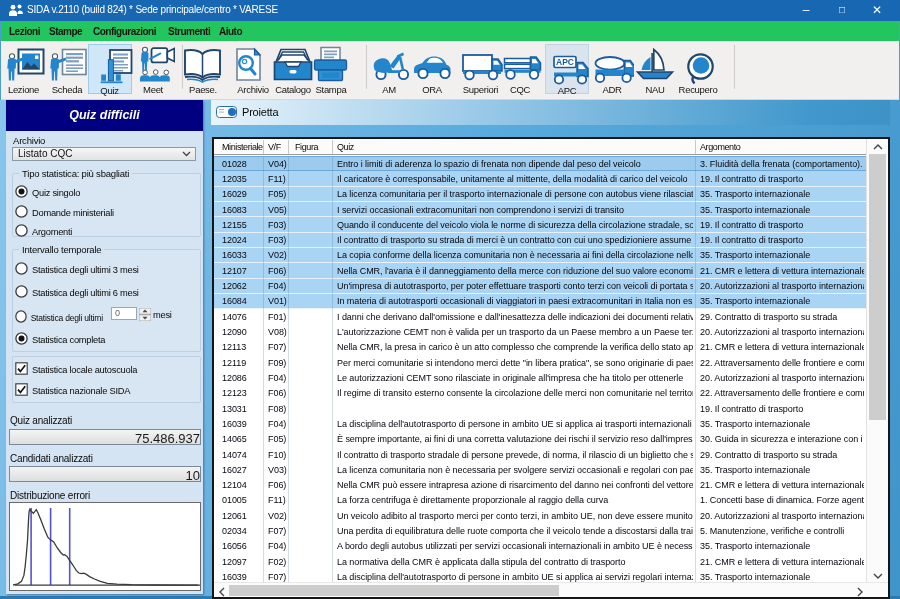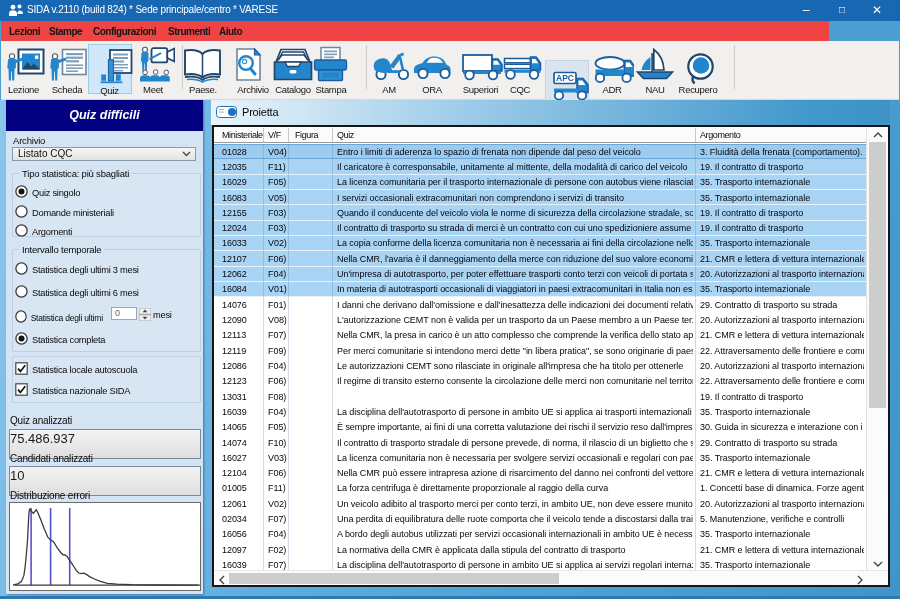--- a/index.html
+++ b/index.html
@@ -1,38 +1,38 @@
 <!DOCTYPE html>
 <html><head><meta charset="utf-8">
 <style>
 * {margin:0;padding:0;box-sizing:border-box}
 html,body {width:900px;height:599px;overflow:hidden;font-family:"Liberation Sans",sans-serif;position:relative;background:#4a9ed2}
 .titlebar {position:absolute;left:0;top:0;width:900px;height:21px;background:#1767b3;color:#fff}
 .ttl {position:absolute;left:27px;top:4px;font-size:10px;letter-spacing:-0.2px;white-space:nowrap}
 .winbtn {position:absolute;top:0;height:21px;width:34px;text-align:center;color:#fff;font-size:12px;line-height:20px}
-.menubar {position:absolute;left:1px;top:21px;width:828px;height:20px;background:#ef4444}
+.menubar {position:absolute;left:1px;top:21px;width:898px;height:20px;background:#22c55e}
 .mitem {position:absolute;top:5px;font-size:10px;letter-spacing:-0.5px;font-weight:600;color:#151515}
 .toolbar {position:absolute;left:1px;top:41px;width:898px;height:59px;background:#f1f0ee;border-bottom:1px solid #cfd9e2}
 .tbtn {position:absolute;top:3px;width:44px;height:50px;text-align:center}
 .tbtn svg {margin-top:1px}
 .tlbl {position:absolute;left:-10px;right:-10px;top:40px;font-size:9.5px;letter-spacing:-0.3px;color:#151515}
 .tsep {position:absolute;top:4px;height:44px;width:1px;background:#cfccc8}
 .bluebg {position:absolute;left:0;top:100px;width:900px;height:499px;background:linear-gradient(110deg,#8ac6ec 0%,#5aabde 45%,#3f94c9 100%)}
 .botline {position:absolute;left:0;top:596px;width:900px;height:3px;background:#2d7ab0}
 .panel {position:absolute;left:6px;top:100px;width:197px;height:494px;background:#d5e4f2;box-shadow:1px 1px 2px rgba(0,0,60,.35)}
 .phead {position:absolute;left:0;top:0;width:197px;height:31px;background:#010080;color:#fff;font-size:12.5px;font-weight:bold;font-style:italic;text-align:center;line-height:30px}
 .plbl {position:absolute;font-size:9.5px;letter-spacing:-0.2px;color:#0a0a0a;white-space:nowrap}
 .combo {position:absolute;left:6px;top:47px;width:184px;height:14px;background:linear-gradient(#f6f6f6,#e3e3e3);border:1px solid #8a99a8;font-size:10px;line-height:12px;padding-left:5px;color:#111}
 .gbox {position:absolute;left:6px;width:189px;border:1px solid #bed0e0;border-radius:2px;background:rgba(255,255,255,0.07)}
 .ritem {position:absolute;left:9px;font-size:9.3px;letter-spacing:-0.25px;color:#0a0a0a;white-space:nowrap}
 .rico {vertical-align:-2px;margin-right:4px}
-.numbox {position:absolute;left:3px;width:192px;height:30px;background:linear-gradient(#f4f4f4,#dedede);border:1px solid #7a8a99;text-align:left;font-size:13px;color:#1a1a1a;line-height:17px}
+.numbox {position:absolute;left:3px;width:192px;height:16px;background:linear-gradient(#f4f4f4,#dedede);border:1px solid #7a8a99;text-align:right;font-size:13px;color:#1a1a1a;line-height:17px}
 .chartbox {position:absolute;left:3px;top:402px;width:192px;height:89px;background:#fff;border:1px solid #6a6a6a}
 .strip {position:absolute;left:211px;top:100px;width:679px;height:25px;background:linear-gradient(to right,#e9f4fb,#9ccbe9 38%,#4298cc 88%,#3d92c6)}
-.tablebox {position:absolute;left:212px;top:125px;width:678px;height:462px;background:#fff;border:2px solid #161616}
+.tablebox {position:absolute;left:212px;top:137px;width:678px;height:462px;background:#fff;border:2px solid #161616}
 .thead {position:absolute;left:0;top:0;width:652px;height:16px;background:#fbfbfb;border-bottom:1px solid #9a9a9a}
 .thead span {position:absolute;top:3px;font-size:9px;letter-spacing:-0.4px;color:#0a0a0a}
 .hsep {position:absolute;top:1px;height:14px;width:1px;background:#c8c8c8}
 .tbody {position:absolute;left:0;top:17px;width:652px;height:429px;overflow:hidden}
 .trow {position:relative;width:652px;height:15.321px;overflow:hidden}
 .br {background:#a9d4f3;box-shadow:inset 0 -1px 0 rgba(255,255,255,.7)}
 .wr {background:#fff}
 .r0 {background:#9ccbee;box-shadow:inset 0 1px 0 #6da7d8, inset 0 -1px 0 #6da7d8}
 .trow span {position:absolute;top:2.6px;font-size:9px;letter-spacing:-0.05px;color:#06060e;white-space:nowrap}
 .c0 {left:8px} .c1 {left:54px} .c3 {left:123px;width:356px;overflow:hidden} .c4 {left:486px;width:164px;overflow:hidden}
@@ -166,21 +166,21 @@
       </svg><div class="tlbl">Superiori</div></div>
 <div class="tbtn" style="left:497px;"><svg width="44" height="40" viewBox="0 0 44 40">
         <rect x="6.5" y="13.5" width="26" height="4.3" fill="#fff" stroke="#1a5c9e" stroke-width="1.5"></rect>
         <rect x="6.5" y="19.3" width="26" height="4.3" fill="#fff" stroke="#1a5c9e" stroke-width="1.5"></rect>
         <path d="M32.5 12 h5.7 l4.3 6 v7 h-10 z" fill="#2385cb" stroke="#1a5c9e" stroke-width="1.5"></path>
         <path d="M34 14 h3.4 l2.9 4.3 h-6.3 z" fill="#fff"></path>
         <rect x="6.5" y="24.8" width="36" height="3" fill="#2385cb"></rect>
         <circle cx="12.5" cy="29.5" r="4.3" fill="#fff" stroke="#1a5c9e" stroke-width="1.8"></circle>
         <circle cx="36" cy="29.5" r="4.3" fill="#fff" stroke="#1a5c9e" stroke-width="1.8"></circle>
       </svg><div class="tlbl">CQC</div></div>
-<div class="tbtn" style="left:544px;background:#d9e4ee;border:1px solid #c2d4e4;margin-top:16px;"><svg width="44" height="40" viewBox="0 0 44 40">
+<div class="tbtn" style="left:544px;background:#d9e4ee;border:1px solid #c2d4e4;"><svg width="44" height="40" viewBox="0 0 44 40">
         <rect x="8" y="10.5" width="22" height="11" rx="1.5" fill="#fff" stroke="#1a5c9e" stroke-width="1.7"></rect>
         <text x="19" y="19" text-anchor="middle" font-family="Liberation Sans" font-size="8.5" font-weight="bold" fill="#1a5c9e">APC</text>
         <path d="M31 16.5 h6 l5 6 v8 h-11 z" fill="#2385cb" stroke="#1a5c9e" stroke-width="1.5"></path>
         <path d="M32.5 18.5 h3.8 l3.2 4.4 h-7 z" fill="#fff"></path>
         <rect x="8" y="26.5" width="27" height="4" fill="#2385cb"></rect>
         <circle cx="13" cy="33.5" r="4.2" fill="#fff" stroke="#1a5c9e" stroke-width="1.8"></circle>
         <circle cx="36" cy="33.5" r="4.2" fill="#fff" stroke="#1a5c9e" stroke-width="1.8"></circle>
       </svg><div class="tlbl">APC</div></div>
 <div class="tbtn" style="left:632px;"><svg width="44" height="40" viewBox="0 0 44 40">
         <path d="M19.1 8 V27" stroke="#21466e" stroke-width="1.6"></path>

